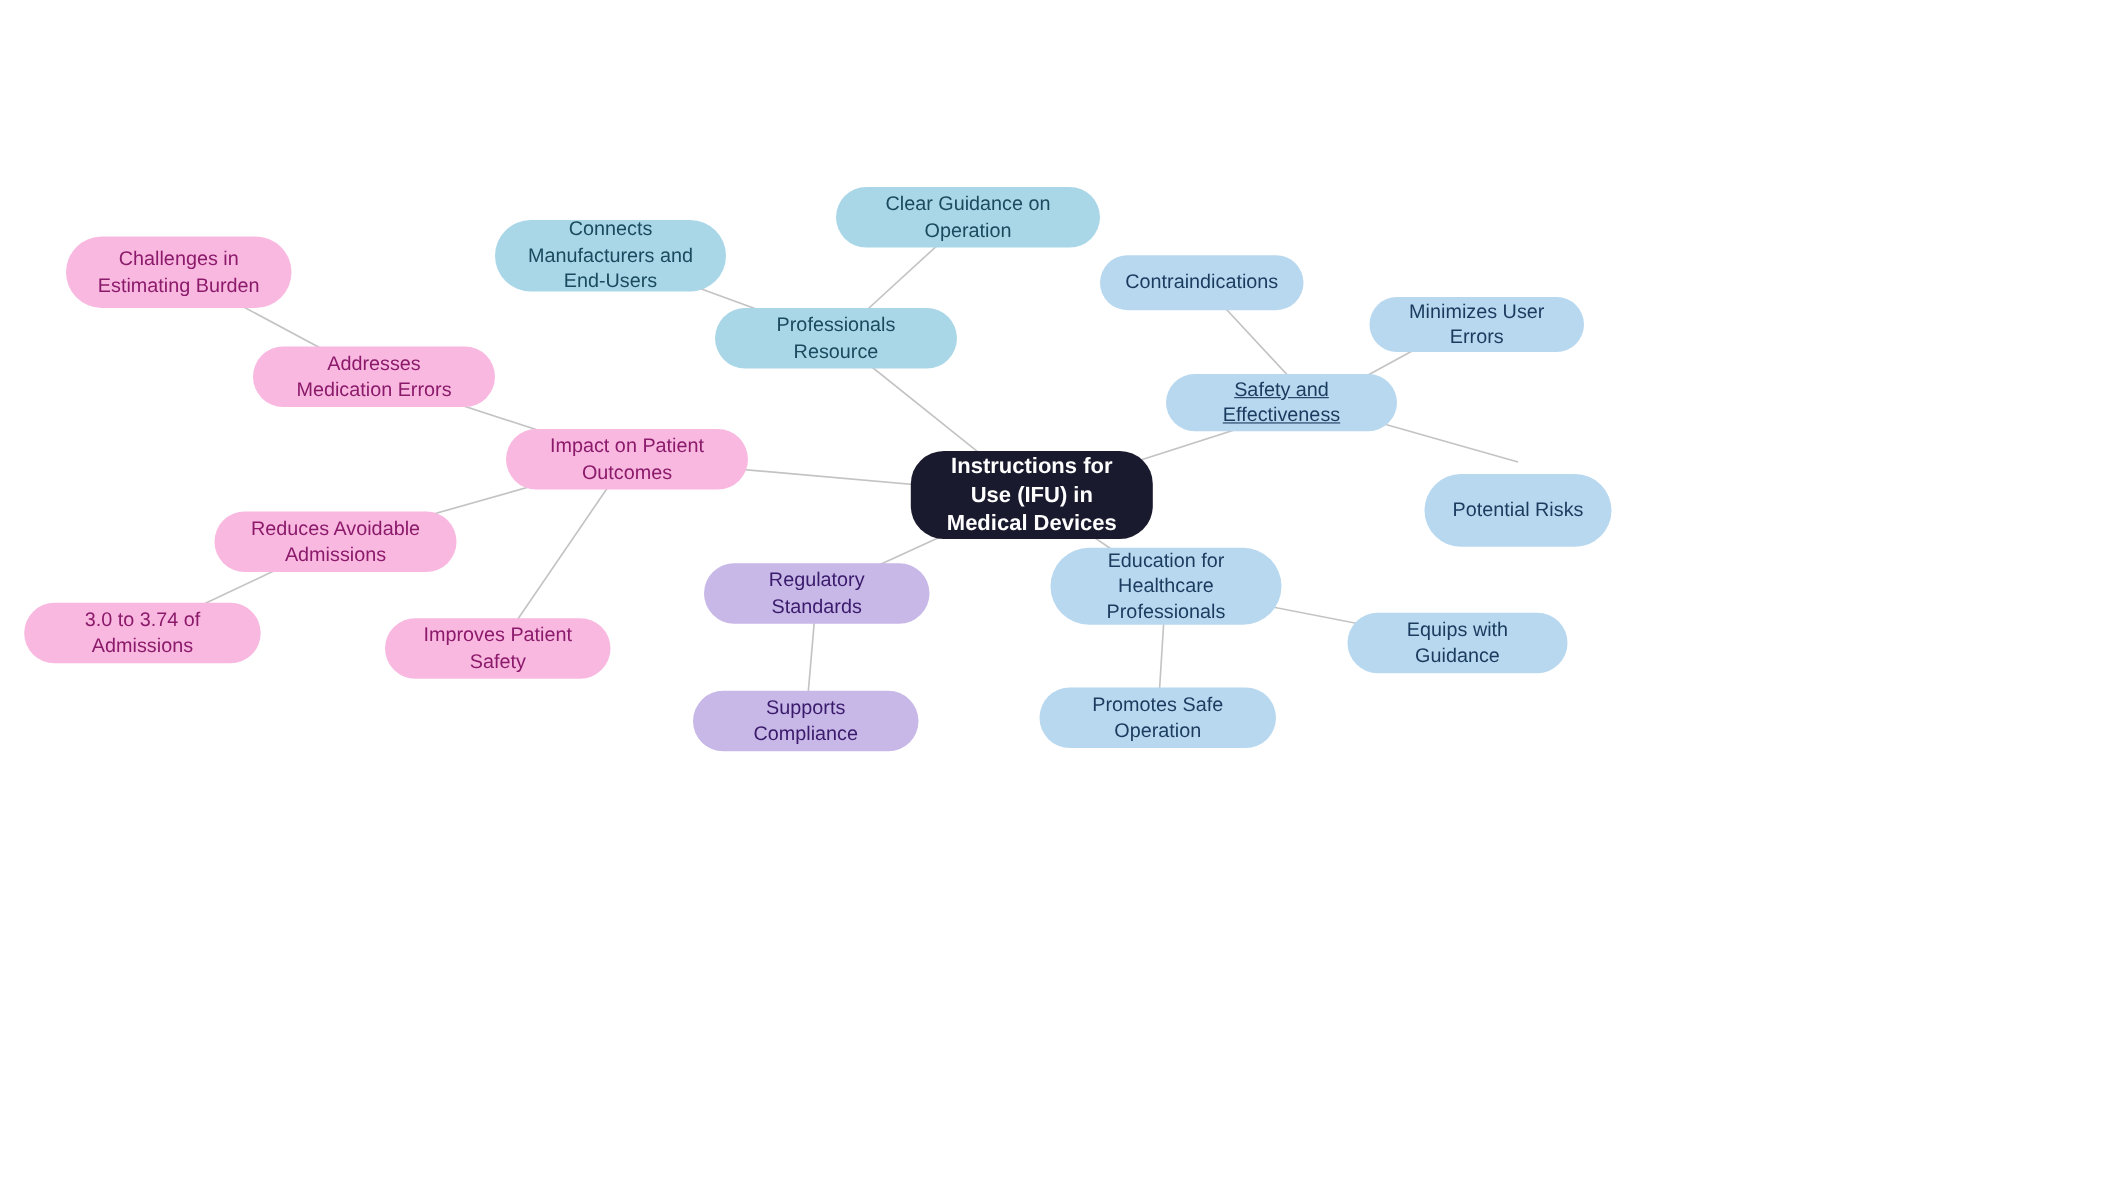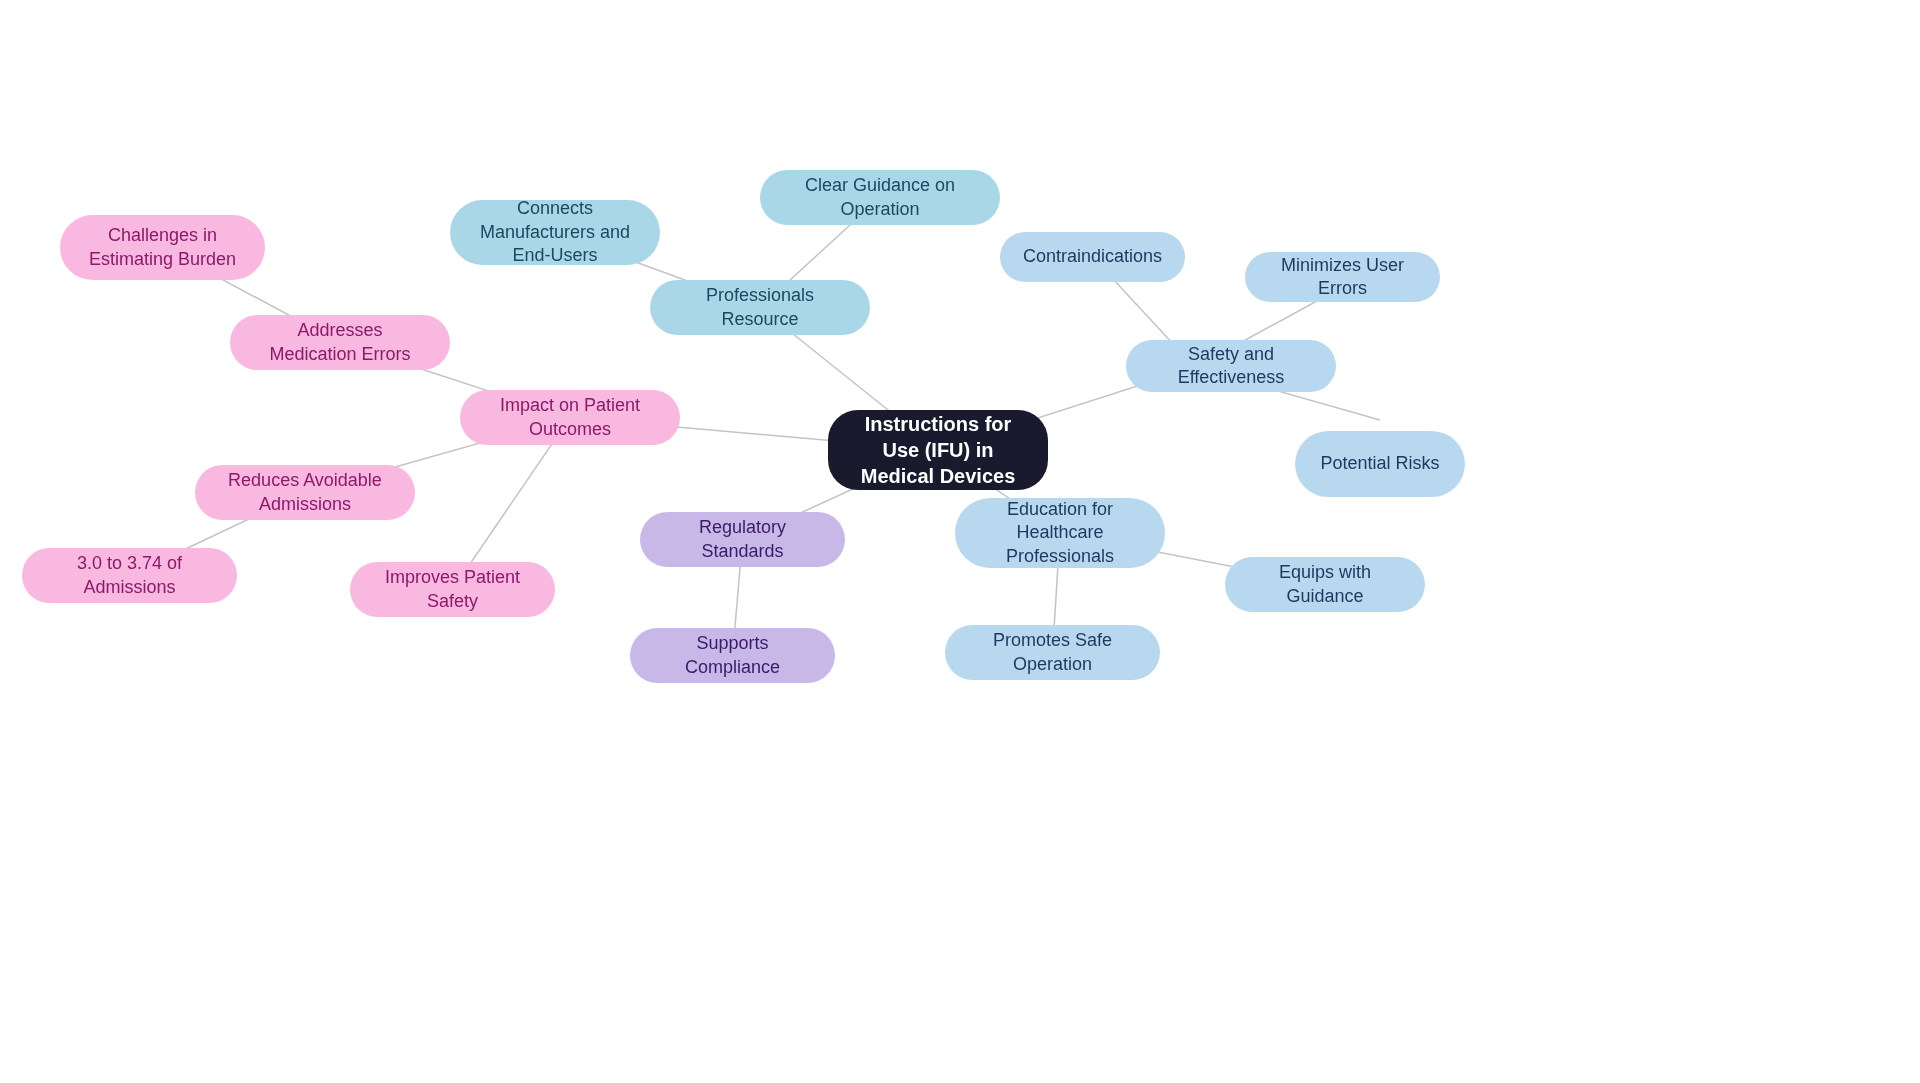--- a/index.html
+++ b/index.html
@@ -99,18 +99,18 @@
       <div class="node node-pink" style="left: 230px; top: 315px; width: 220px; height: 55px;">Addresses Medication Errors</div>
       <div class="node node-pink" style="left: 60px; top: 215px; width: 205px; height: 65px;">Challenges in Estimating Burden</div>
       <div class="node node-pink" style="left: 195px; top: 465px; width: 220px; height: 55px;">Reduces Avoidable Admissions</div>
       <div class="node node-pink" style="left: 22px; top: 548px; width: 215px; height: 55px;">3.0 to 3.74 of Admissions</div>
       <div class="node node-pink" style="left: 350px; top: 562px; width: 205px; height: 55px;">Improves Patient Safety</div>
       <div class="node node-purple" style="left: 640px; top: 512px; width: 205px; height: 55px;">Regulatory Standards</div>
       <div class="node node-purple" style="left: 630px; top: 628px; width: 205px; height: 55px;">Supports Compliance</div>
       <div class="node node-light-blue" style="left: 955px; top: 498px; width: 210px; height: 70px;">Education for Healthcare Professionals</div>
       <div class="node node-light-blue" style="left: 945px; top: 625px; width: 215px; height: 55px;">Promotes Safe Operation</div>
       <div class="node node-light-blue" style="left: 1225px; top: 557px; width: 200px; height: 55px;">Equips with Guidance</div>
-      <div class="node node-light-blue" style="left: 1126px; top: 340px; width: 210px; height: 52px;">Safety and Effectiveness</div>
+      <div class="node node-light-blue" style="left: 1060px; top: 340px; width: 210px; height: 52px; text-decoration: underline;">Safety and Effectiveness</div>
       <div class="node node-light-blue" style="left: 1000px; top: 232px; width: 185px; height: 50px;">Contraindications</div>
-      <div class="node node-light-blue" style="left: 1245px; top: 252px; width: 195px; height: 50px;">Minimizes User Errors</div>
+      <div class="node node-light-blue" style="left: 1245px; top: 270px; width: 195px; height: 50px;">Minimizes User Errors</div>
       <div class="node node-light-blue" style="left: 1295px; top: 395px; width: 170px; height: 66px; margin-top: 36px;">Potential Risks</div>
     </div>
 </div>
 
 </body></html>

